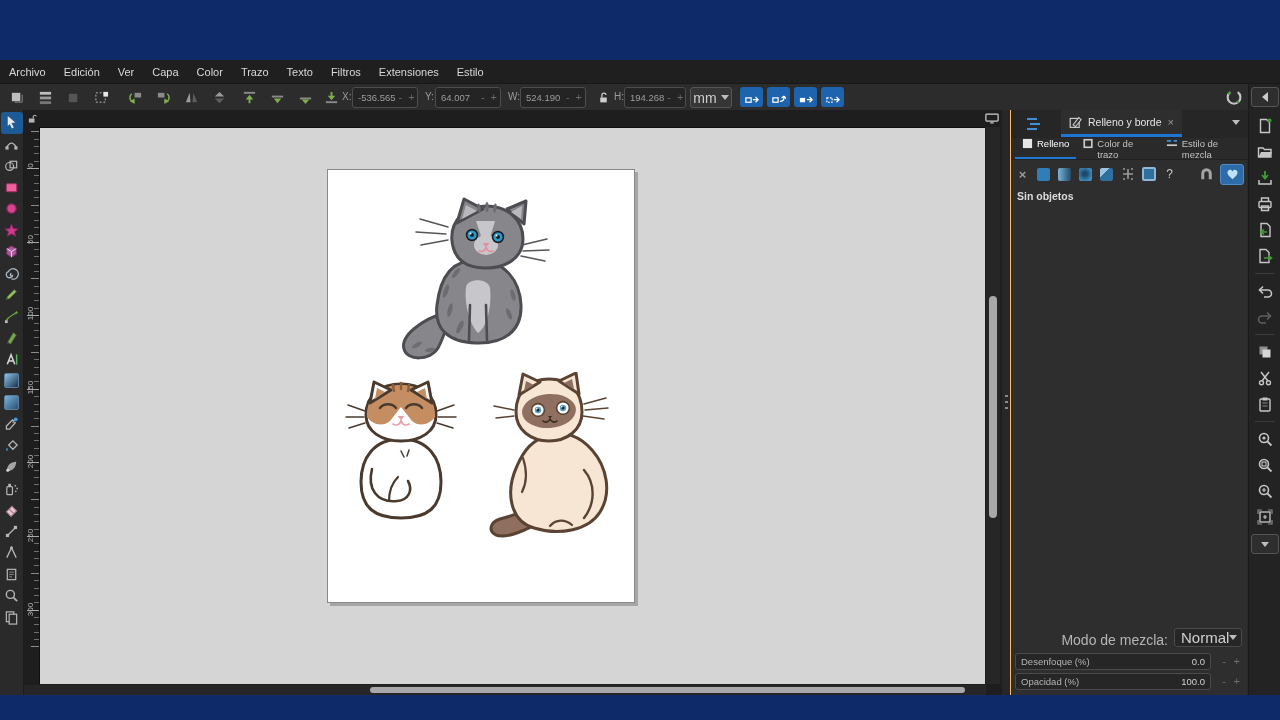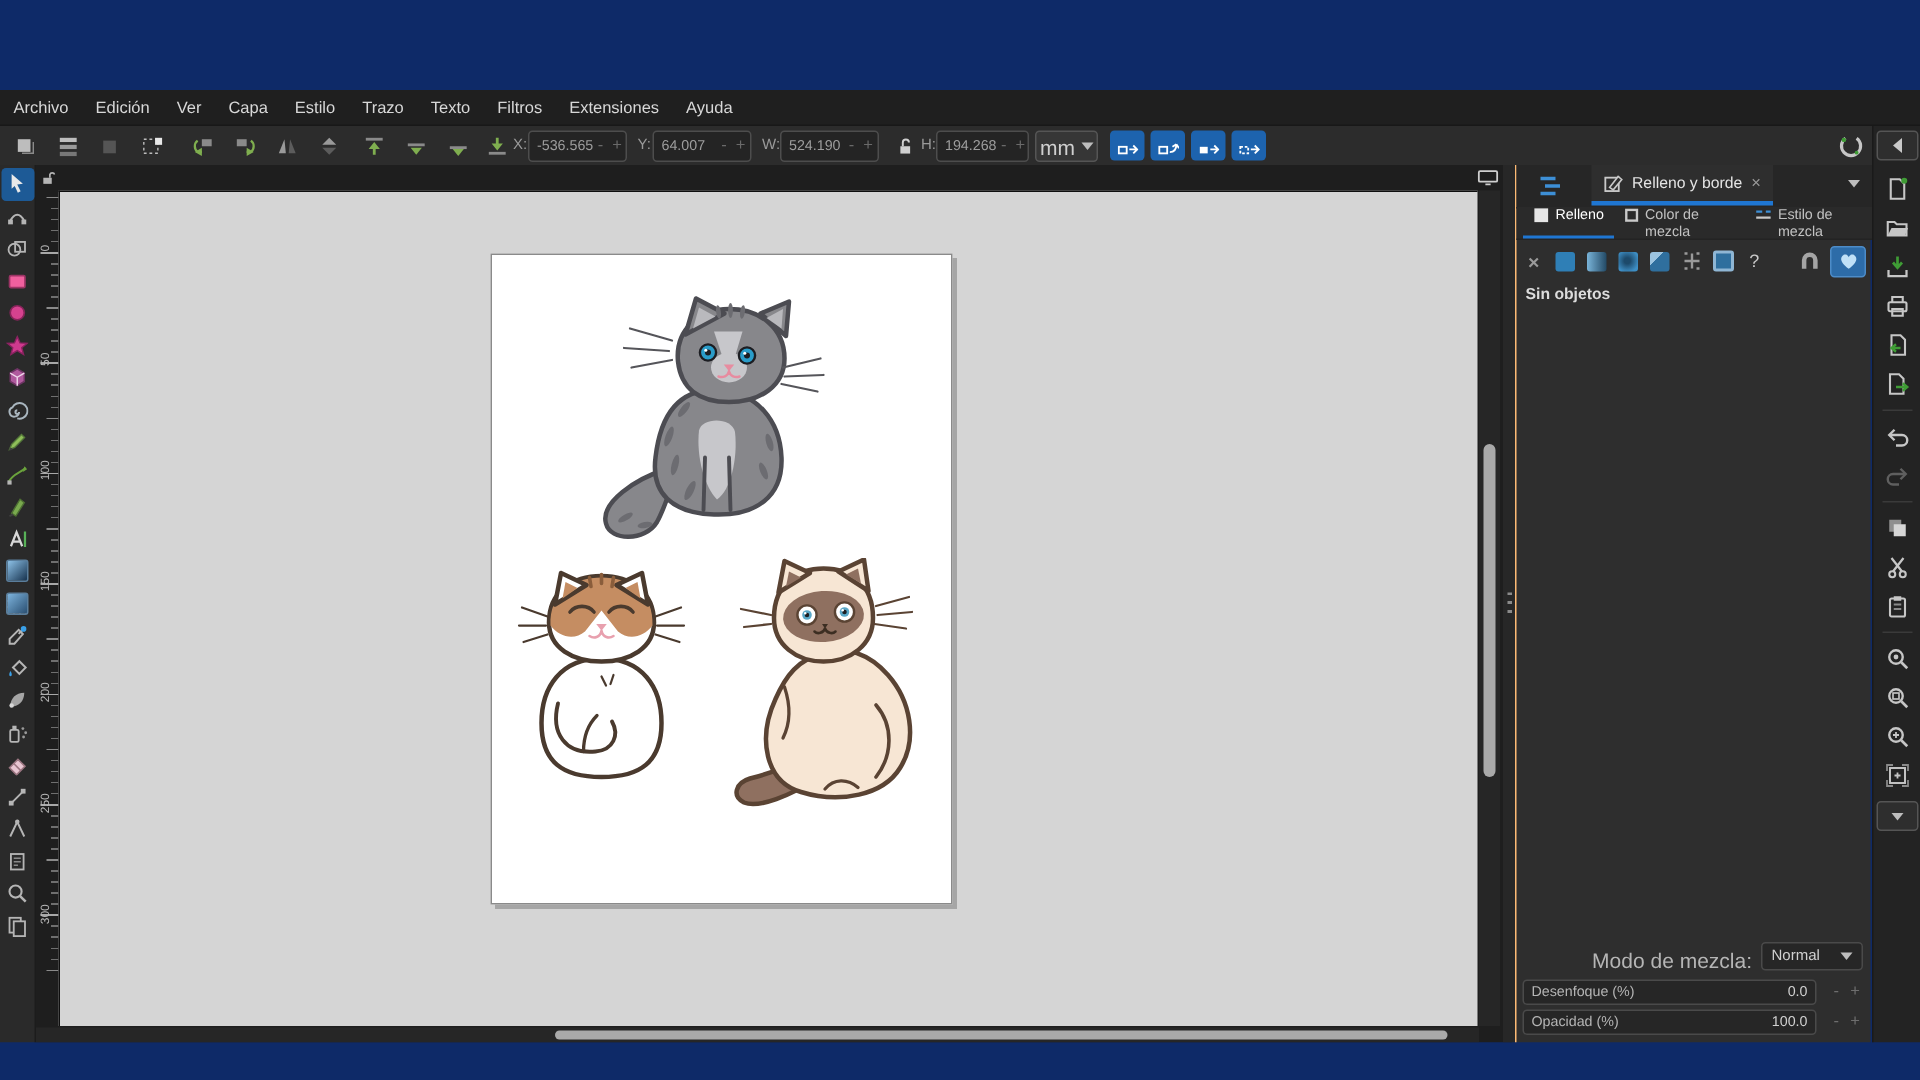--- a/index.html
+++ b/index.html
@@ -70,21 +70,21 @@
   #paintrow{left:4px;top:52px;width:229px;height:24px;display:flex;align-items:center;gap:6px;}
   .pbtn{width:15px;height:15px;display:flex;align-items:center;justify-content:center;}
   .sq{width:13px;height:13px;border-radius:2px;}
   #fillrule{margin-left:auto;display:flex;gap:4px;align-items:center;}
   #fr-heart{width:22px;height:19px;background:#2d6ca8;border:1px solid #4d8cc8;border-radius:3px;display:flex;align-items:center;justify-content:center;}
   #fr-u{width:20px;height:19px;display:flex;align-items:center;justify-content:center;}
   #status{left:6px;top:80px;color:#dcdcdc;font-size:10.5px;font-weight:bold;}
   #blendrow{left:0;top:516px;width:237px;height:24px;}
   #blendrow .lbl{position:absolute;right:80px;top:6px;color:#b5b5b5;font-size:14px;}
   #blendsel{position:absolute;right:6px;top:2px;width:68px;height:19px;background:#262626;border:1px solid #4a4a4a;border-radius:3px;display:flex;align-items:center;justify-content:space-between;padding:0 6px;box-sizing:border-box;}
-  #blendsel span{color:#d0d0d0;font-size:10px;}
+  #blendsel span{color:#d0d0d0;font-size:15px;}
   .slider-row{position:absolute;left:4px;width:229px;height:18px;}
   .slider{position:absolute;left:0;top:0;width:196px;height:17px;background:#262626;border:1px solid #4a4a4a;border-radius:3px;display:flex;align-items:center;justify-content:space-between;padding:0 5px;box-sizing:border-box;}
   .slider .lb{color:#b5b5b5;font-size:9.5px;}
   .slider .vv{color:#cfcfcf;font-size:9.5px;}
   .ss{position:absolute;top:3px;color:#6e6e6e;font-size:11px;line-height:1;}
   
   #cmdbar{left:1248px;top:84px;width:32px;height:611px;background:#232323;border-left:1px solid #1a1a1a;display:flex;flex-direction:column;align-items:center;}
   .cmd{width:26px;height:24px;display:flex;align-items:center;justify-content:center;margin:1px 0;}
   .cmdbtn{width:26px;height:18px;border:1px solid #555;border-radius:3px;background:#2e2e2e;display:flex;align-items:center;justify-content:center;margin:3px 0 6px 0;}
   svg.ic{display:block;}
@@ -94,26 +94,26 @@
 <body>
 
 <div id="app">
 
 
   <div id="menubar" class="abs">
     <span class="mi">Archivo</span>
     <span class="mi">Edición</span>
     <span class="mi">Ver</span>
     <span class="mi">Capa</span>
-    <span class="mi">Estilo</span>
+    <span class="mi">Color</span>
     <span class="mi">Trazo</span>
     <span class="mi">Texto</span>
     <span class="mi">Filtros</span>
     <span class="mi">Extensiones</span>
-    <span class="mi">Ayuda</span>
+    <span class="mi">Estilo</span>
   </div>
 
   <div id="ctrlbar" class="abs">
     <div class="cb-ic" style="left:8px">
         <svg class="ic" width="15" height="15" viewBox="0 0 16 16">
           <rect x="2" y="3" width="9" height="9" fill="#bdbdbd"></rect>
           <path d="M13,5 L13,13 L5,13" stroke="#8a8a8a" fill="none"></path>
         </svg>
       </div>
     <div class="cb-ic" style="left:36px">
@@ -543,21 +543,21 @@
       <div class="stab active">
         <svg class="ic" width="11" height="11" viewBox="0 0 12 12">
             <rect x="1" y="1" width="10" height="10" fill="#e6e6e6"></rect>
           </svg>
         <span>Relleno</span>
       </div>
       <div class="stab">
         <svg class="ic" width="11" height="11" viewBox="0 0 12 12">
             <rect x="1.5" y="1.5" width="9" height="9" fill="none" stroke="#c9c9c9" stroke-width="2"></rect>
           </svg>
-        <span>Color de mezcla</span>
+        <span>Color de trazo</span>
       </div>
       <div class="stab">
         <svg class="ic" width="13" height="11" viewBox="0 0 14 12">
             <path d="M1,8 H13" stroke="#c9c9c9" stroke-width="2"></path>
             <path d="M1,3 H6 M9,3 H13" stroke="#3d8fd6" stroke-width="2"></path>
           </svg>
         <span>Estilo de mezcla</span>
       </div>
     </div>
 

